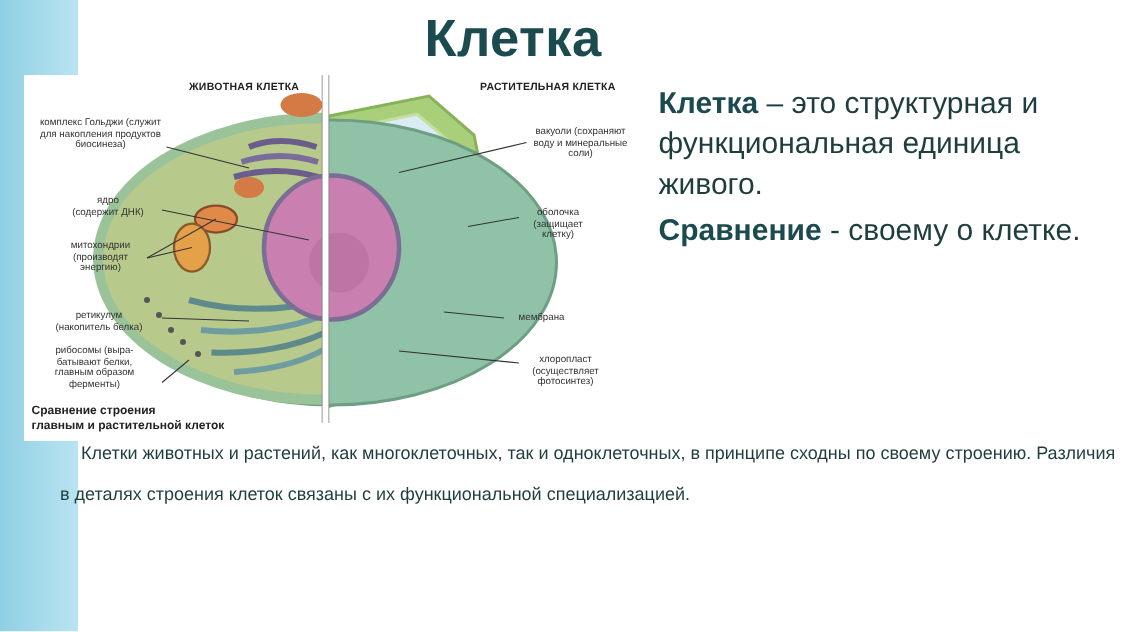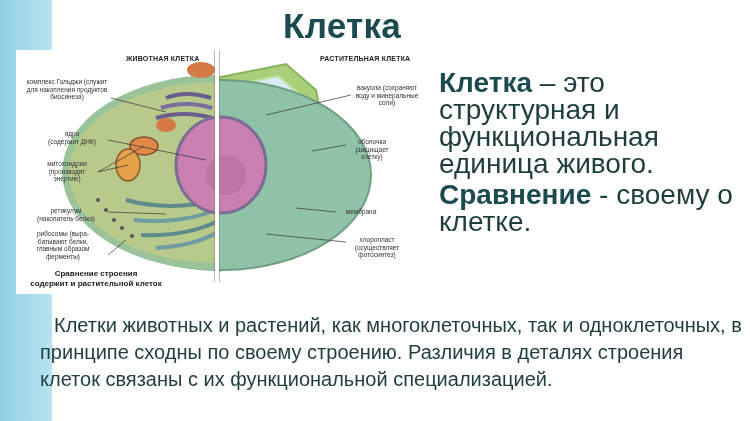--- a/index.html
+++ b/index.html
@@ -10,27 +10,27 @@
       background: linear-gradient(90deg, #8fcfe3 0%, #a9dcec 60%, #b9e3f0 100%); }
 
     .slide-title { position: absolute; left: 283px; top: 6px; font-size: 35px; font-weight: bold;
       color: #1b4b4e; letter-spacing: 0.3px; }
 
     .figure { position: absolute; left: 16px; top: 50px; width: 412px; height: 244px; background: #ffffff; overflow: hidden; }
     .figure svg { position: absolute; left: 0; top: 0; }
 
     .fig-label { position: absolute; font-size: 6.5px; color: #333; line-height: 7.5px; text-align: center; white-space: nowrap; }
     .fig-head { position: absolute; font-size: 7px; font-weight: bold; color: #222; letter-spacing: 0.2px; white-space: nowrap; }
-    .fig-caption { position: absolute; font-size: 8px; font-weight: bold; color: #222; text-align: center; line-height: 10px; white-space: nowrap; }
+    .fig-caption { position: absolute; font-size: 8px; font-weight: bold; color: #222; text-align: left; line-height: 10px; white-space: nowrap; }
 
-    .definition { position: absolute; left: 439px; top: 69px; width: 305px; font-size: 28px; line-height: 27px; color: #1f3d3d; }
+    .definition { position: absolute; left: 439px; top: 56px; width: 305px; font-size: 20px; line-height: 27px; color: #1f3d3d; }
     .definition b { font-weight: bold; color: #1b4b4e; }
     .definition p { margin-bottom: 4px; }
 
-    .body-text { position: absolute; left: 40px; top: 312px; width: 705px; font-size: 20px; line-height: 27px; color: #1f3d3d; text-indent: 14px; }
+    .body-text { position: absolute; left: 40px; top: 289px; width: 705px; font-size: 12px; line-height: 27px; color: #1f3d3d; text-indent: 14px; }
   </style>
 </head>
 <body>
 
 <div class="side-bar"></div>
 
 <div class="slide-title">Клетка</div>
 
 <div class="figure">
   <svg width="412" height="244" viewBox="0 0 412 244">
@@ -129,21 +129,21 @@
     <div>мембрана</div>
   </div>
   <div class="fig-label" style="left:330px; top:186px; width:62px;">
     <div>хлоропласт</div>
     <div>(осуществляет</div>
     <div>фотосинтез)</div>
   </div>
 
   <div class="fig-caption" style="left:5px; top:219px; width:150px;">
     <div>Сравнение строения</div>
-    <div>содержит и растительной клеток</div>
+    <div>главным и растительной клеток</div>
   </div>
 </div>
 
 <div class="definition">
   <p><b>Клетка</b><span> – это структурная и функциональная единица живого.</span></p>
   <p><b>Сравнение</b><span> - своему о клетке.</span></p>
 </div>
 
 <div class="body-text">Клетки животных и растений, как многоклеточных, так и одноклеточных, в принципе сходны по своему строению. Различия в деталях строения клеток связаны с их функциональной специализацией.</div>
 

